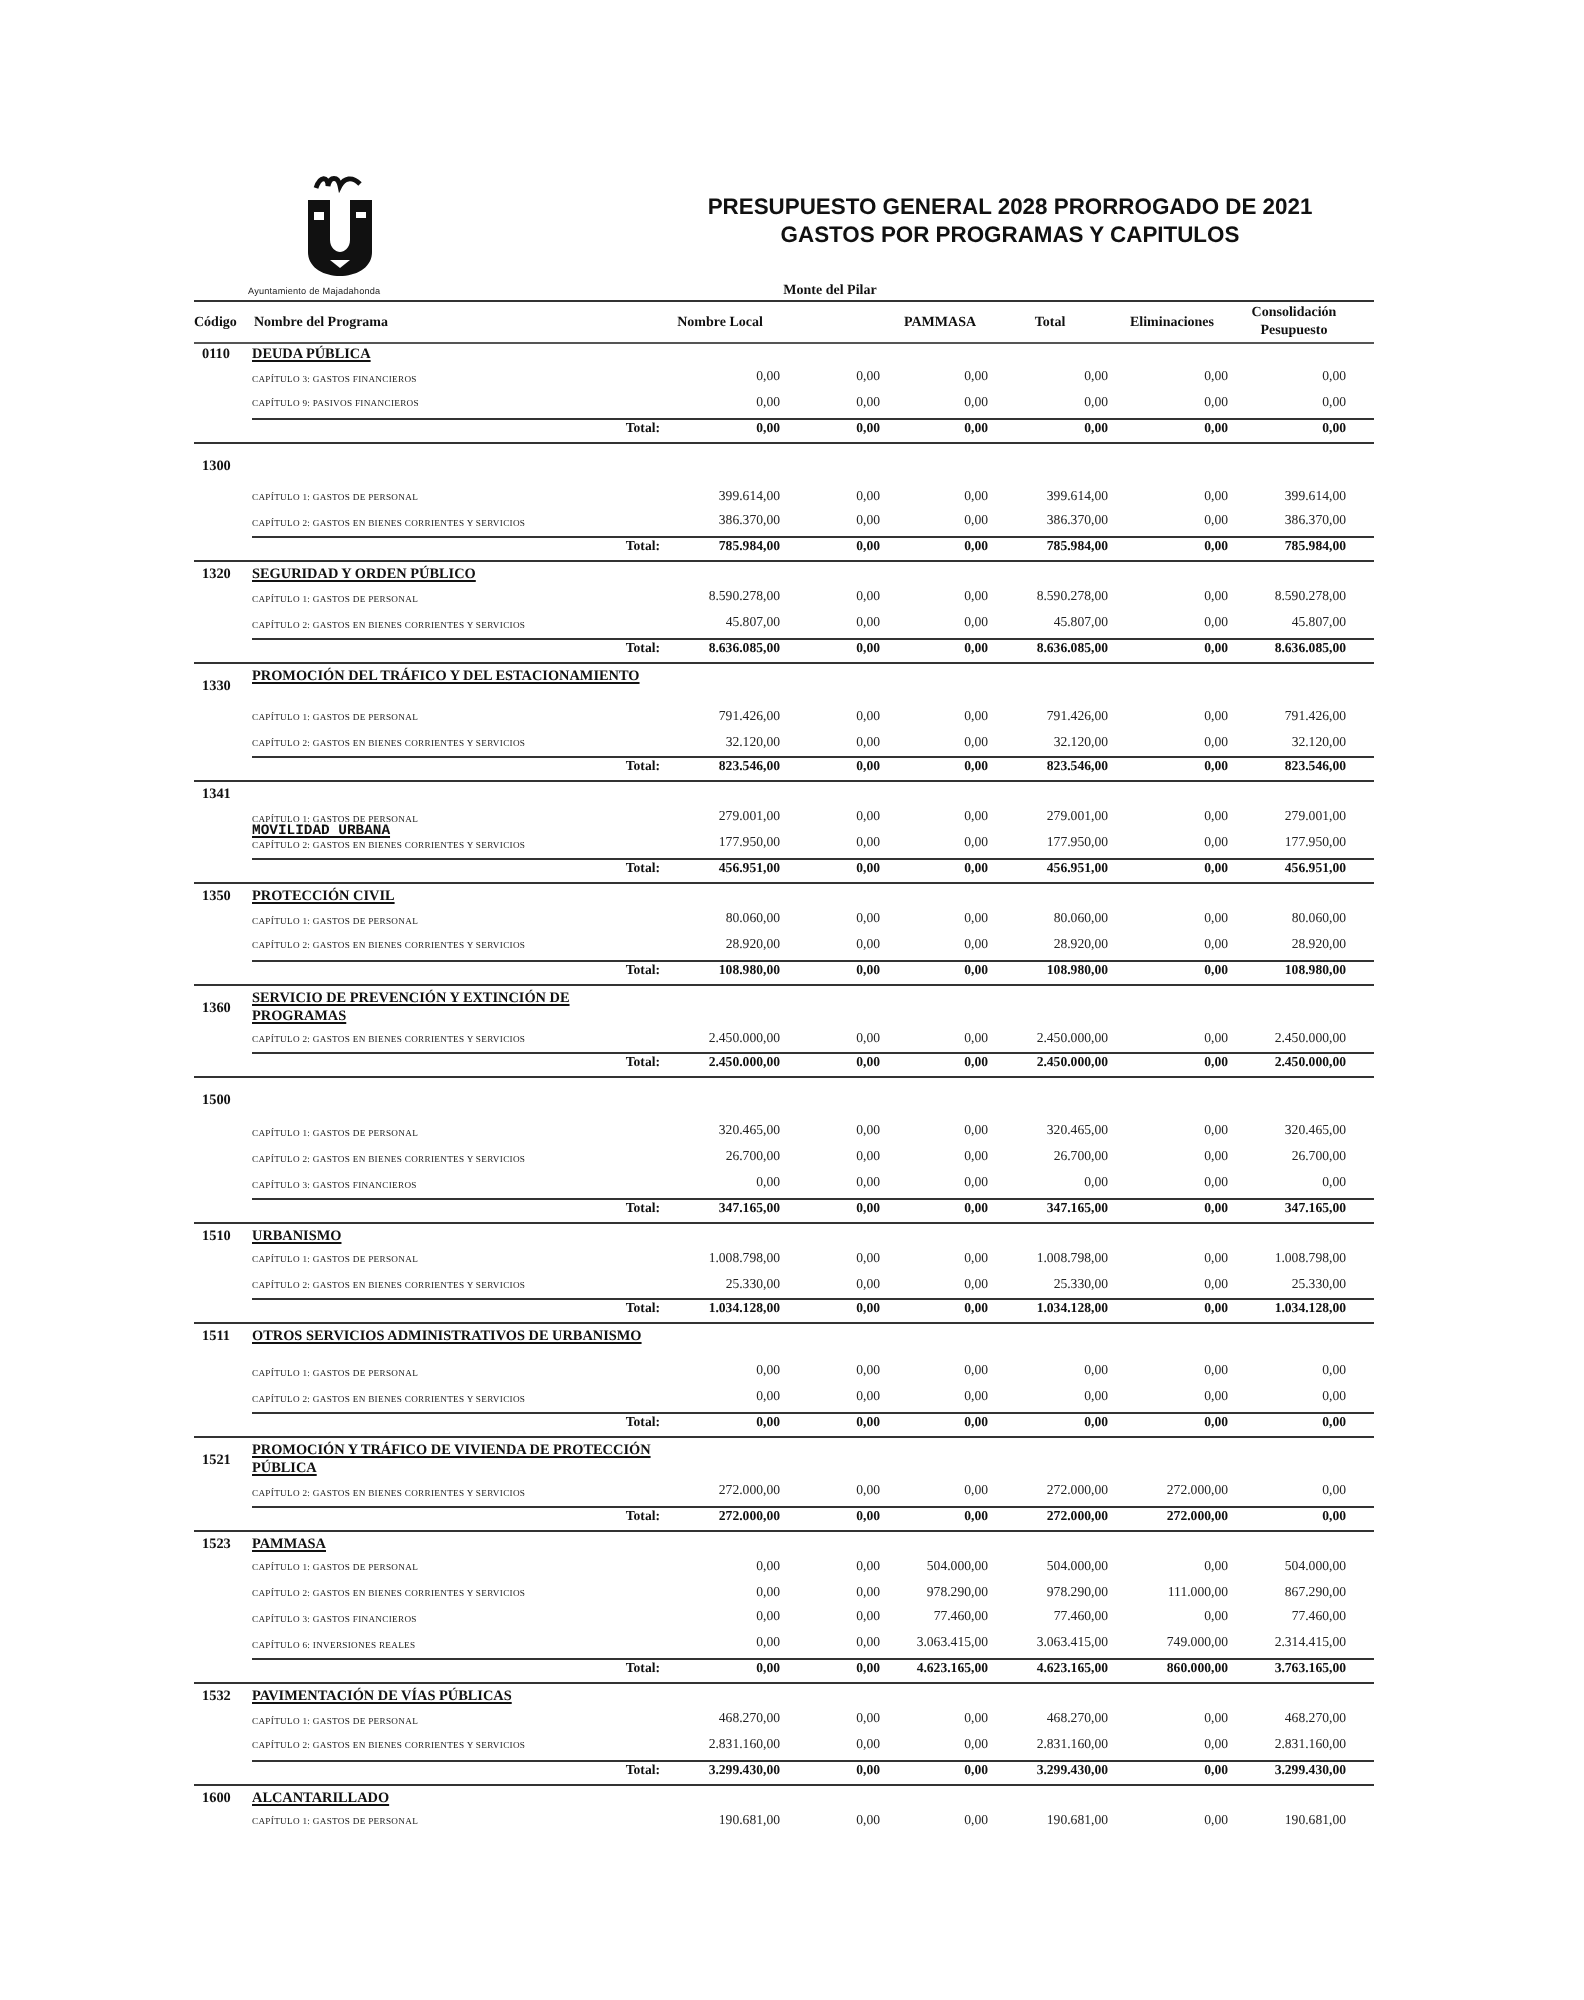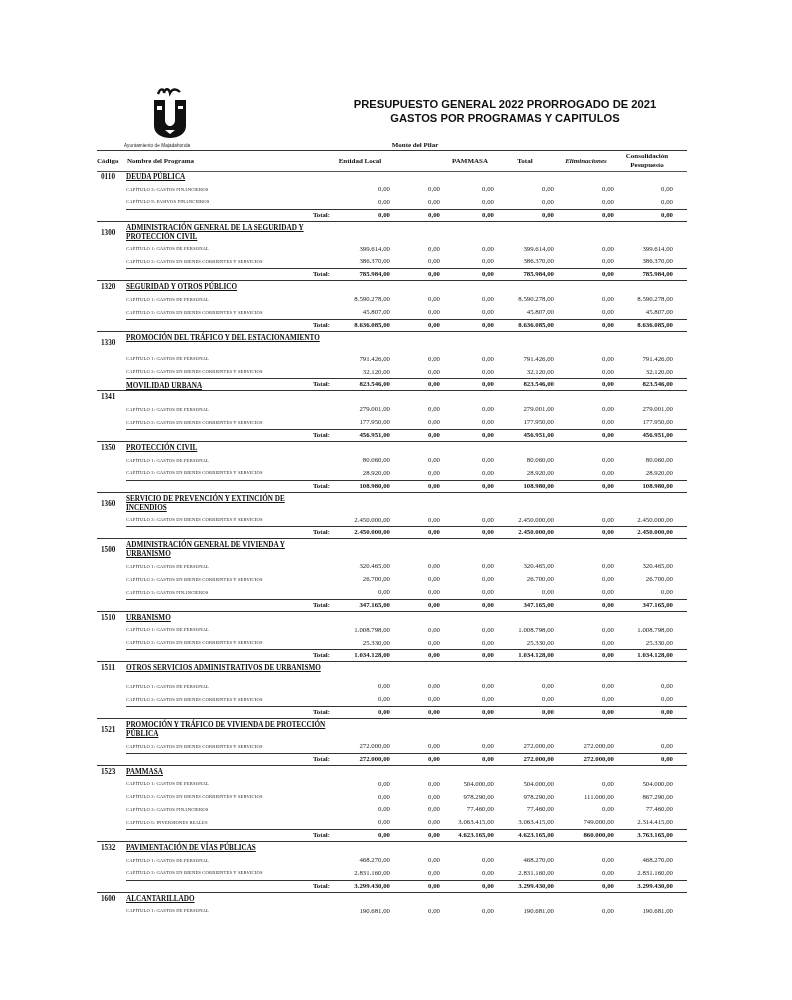--- a/index.html
+++ b/index.html
@@ -12,21 +12,21 @@
       font-family: "Liberation Sans", sans-serif; font-weight: bold; font-size: 11.2px; line-height: 13.5px; color: #111; }
     .hr-top { position: absolute; left: 97px; width: 590px; top: 150px; border-top: 1.6px solid #333; height: 0; }
     .hr-head { position: absolute; left: 97px; width: 590px; top: 171px; border-top: 0.8px solid #555; height: 0; }
     .col-head { position: absolute; font-size: 7px; font-weight: bold; text-align: center; line-height: 9px; }
     .ch-codigo { left: 97px; top: 157px; width: 26px; text-align: left; }
     .ch-nombre { left: 127px; top: 157px; width: 150px; text-align: left; }
     .ch-entidad { left: 330px; top: 157px; width: 60px; }
     .ch-monte { left: 390px; top: 141px; width: 50px; }
     .ch-pammasa { left: 446px; top: 157px; width: 48px; }
     .ch-total { left: 500px; top: 157px; width: 50px; }
-    .ch-elim { left: 556px; top: 157px; width: 60px; font-style: italic; }
+    .ch-elim { left: 556px; top: 157px; width: 60px; }
     .ch-cons { left: 620px; top: 152px; width: 54px; }
 
     #rows { position: absolute; left: 0; top: 0; width: 792px; height: 1000px; }
     .prog-code { position: absolute; left: 101px; font-size: 7.2px; font-weight: bold; }
     .prog-name { position: absolute; left: 126px; width: 200px; font-size: 7.2px; font-weight: bold;
       text-decoration: underline; line-height: 9px; }
     .cap-label { position: absolute; left: 126px; font-size: 4.6px; font-family: "Liberation Serif", serif;
       letter-spacing: 0.15px; color: #222; white-space: nowrap; }
     .num { position: absolute; font-size: 6.8px; text-align: right; white-space: nowrap; color: #222; }
     .num.bold { font-weight: bold; color: #111; }
@@ -40,28 +40,28 @@
 <svg class="logo" viewBox="0 0 40 54">
   <path d="M8 8 C10 2 14 2 14 7 C15 2 19 2 20 7 C22 3 26 2 30 6" stroke="#111" stroke-width="2.4" fill="none"></path>
   <path d="M4 14 H15 V34 C15 38 18 40 20 40 C22 40 25 38 25 34 V14 H36 V40 C36 48 28 52 20 52 C12 52 4 48 4 40 Z" fill="#111"></path>
   <rect x="7" y="20" width="5" height="4" fill="#fff"></rect>
   <rect x="28" y="20" width="5" height="3" fill="#fff"></rect>
   <path d="M15 44 L25 44 L20 48 Z" fill="#fff"></path>
 </svg>
 <div class="logo-caption">Ayuntamiento de Majadahonda</div>
 
 <div class="title">
-  <div>PRESUPUESTO GENERAL 2022 PRORROGADO DE 2021</div>
+  <div>PRESUPUESTO GENERAL 2028 PRORROGADO DE 2021</div>
   <div>GASTOS POR PROGRAMAS Y CAPITULOS</div>
 </div>
 
 <div class="hr-top"></div>
 <div class="col-head ch-codigo">Código</div>
 <div class="col-head ch-nombre">Nombre del Programa</div>
-<div class="col-head ch-entidad">Entidad Local</div>
+<div class="col-head ch-entidad">Nombre Local</div>
 <div class="col-head ch-monte">Monte del Pilar</div>
 <div class="col-head ch-pammasa">PAMMASA</div>
 <div class="col-head ch-total">Total</div>
 <div class="col-head ch-elim">Eliminaciones</div>
 <div class="col-head ch-cons">Consolidación Pesupuesto</div>
 <div class="hr-head"></div>
 
 <div id="rows">
     <div class="prog-code" style="top: 173px;">0110</div>
     <div class="prog-name" style="top: 173px;">DEUDA PÚBLICA</div>
@@ -82,21 +82,20 @@
     <div class="rule" style="top: 208.6px;"></div>
     <div class="total-label" style="top: 210.6px;">Total:</div>
     <div class="num bold" style="top: 210.6px; left: 320px; width: 70px;">0,00</div>
     <div class="num bold" style="top: 210.6px; left: 370px; width: 70px;">0,00</div>
     <div class="num bold" style="top: 210.6px; left: 424px; width: 70px;">0,00</div>
     <div class="num bold" style="top: 210.6px; left: 484px; width: 70px;">0,00</div>
     <div class="num bold" style="top: 210.6px; left: 544px; width: 70px;">0,00</div>
     <div class="num bold" style="top: 210.6px; left: 603px; width: 70px;">0,00</div>
     <div class="rule thick" style="top: 220.6px;"></div>
     <div class="prog-code" style="top: 228.6px;">1300</div>
-    <div class="prog-name" style="top: 223.6px;">ADMINISTRACIÓN GENERAL DE LA SEGURIDAD Y PROTECCIÓN CIVIL</div>
     <div class="cap-label" style="top: 246.1px;">CAPÍTULO 1: GASTOS DE PERSONAL</div>
     <div class="num" style="top: 244.6px; left: 320px; width: 70px;">399.614,00</div>
     <div class="num" style="top: 244.6px; left: 370px; width: 70px;">0,00</div>
     <div class="num" style="top: 244.6px; left: 424px; width: 70px;">0,00</div>
     <div class="num" style="top: 244.6px; left: 484px; width: 70px;">399.614,00</div>
     <div class="num" style="top: 244.6px; left: 544px; width: 70px;">0,00</div>
     <div class="num" style="top: 244.6px; left: 603px; width: 70px;">399.614,00</div>
     <div class="cap-label" style="top: 258.9px;">CAPÍTULO 2: GASTOS EN BIENES CORRIENTES Y SERVICIOS</div>
     <div class="num" style="top: 257.4px; left: 320px; width: 70px;">386.370,00</div>
     <div class="num" style="top: 257.4px; left: 370px; width: 70px;">0,00</div>
@@ -107,21 +106,21 @@
     <div class="rule" style="top: 268.2px;"></div>
     <div class="total-label" style="top: 270.2px;">Total:</div>
     <div class="num bold" style="top: 270.2px; left: 320px; width: 70px;">785.984,00</div>
     <div class="num bold" style="top: 270.2px; left: 370px; width: 70px;">0,00</div>
     <div class="num bold" style="top: 270.2px; left: 424px; width: 70px;">0,00</div>
     <div class="num bold" style="top: 270.2px; left: 484px; width: 70px;">785.984,00</div>
     <div class="num bold" style="top: 270.2px; left: 544px; width: 70px;">0,00</div>
     <div class="num bold" style="top: 270.2px; left: 603px; width: 70px;">785.984,00</div>
     <div class="rule thick" style="top: 280.2px;"></div>
     <div class="prog-code" style="top: 283.2px;">1320</div>
-    <div class="prog-name" style="top: 283.2px;">SEGURIDAD Y OTROS PÚBLICO</div>
+    <div class="prog-name" style="top: 283.2px;">SEGURIDAD Y ORDEN PÚBLICO</div>
     <div class="cap-label" style="top: 296.7px;">CAPÍTULO 1: GASTOS DE PERSONAL</div>
     <div class="num" style="top: 295.2px; left: 320px; width: 70px;">8.590.278,00</div>
     <div class="num" style="top: 295.2px; left: 370px; width: 70px;">0,00</div>
     <div class="num" style="top: 295.2px; left: 424px; width: 70px;">0,00</div>
     <div class="num" style="top: 295.2px; left: 484px; width: 70px;">8.590.278,00</div>
     <div class="num" style="top: 295.2px; left: 544px; width: 70px;">0,00</div>
     <div class="num" style="top: 295.2px; left: 603px; width: 70px;">8.590.278,00</div>
     <div class="cap-label" style="top: 309.5px;">CAPÍTULO 2: GASTOS EN BIENES CORRIENTES Y SERVICIOS</div>
     <div class="num" style="top: 308px; left: 320px; width: 70px;">45.807,00</div>
     <div class="num" style="top: 308px; left: 370px; width: 70px;">0,00</div>
@@ -157,21 +156,21 @@
     <div class="rule" style="top: 378.4px;"></div>
     <div class="total-label" style="top: 380.4px;">Total:</div>
     <div class="num bold" style="top: 380.4px; left: 320px; width: 70px;">823.546,00</div>
     <div class="num bold" style="top: 380.4px; left: 370px; width: 70px;">0,00</div>
     <div class="num bold" style="top: 380.4px; left: 424px; width: 70px;">0,00</div>
     <div class="num bold" style="top: 380.4px; left: 484px; width: 70px;">823.546,00</div>
     <div class="num bold" style="top: 380.4px; left: 544px; width: 70px;">0,00</div>
     <div class="num bold" style="top: 380.4px; left: 603px; width: 70px;">823.546,00</div>
     <div class="rule thick" style="top: 390.4px;"></div>
     <div class="prog-code" style="top: 393.4px;">1341</div>
-    <div class="prog-name" style="top: 382px;">MOVILIDAD URBANA</div>
+    <div class="prog-name" style="top: 412px; font-family: Liberation Mono, monospace;">MOVILIDAD URBANA</div>
     <div class="cap-label" style="top: 406.9px;">CAPÍTULO 1: GASTOS DE PERSONAL</div>
     <div class="num" style="top: 405.4px; left: 320px; width: 70px;">279.001,00</div>
     <div class="num" style="top: 405.4px; left: 370px; width: 70px;">0,00</div>
     <div class="num" style="top: 405.4px; left: 424px; width: 70px;">0,00</div>
     <div class="num" style="top: 405.4px; left: 484px; width: 70px;">279.001,00</div>
     <div class="num" style="top: 405.4px; left: 544px; width: 70px;">0,00</div>
     <div class="num" style="top: 405.4px; left: 603px; width: 70px;">279.001,00</div>
     <div class="cap-label" style="top: 419.7px;">CAPÍTULO 2: GASTOS EN BIENES CORRIENTES Y SERVICIOS</div>
     <div class="num" style="top: 418.2px; left: 320px; width: 70px;">177.950,00</div>
     <div class="num" style="top: 418.2px; left: 370px; width: 70px;">0,00</div>
@@ -207,39 +206,38 @@
     <div class="rule" style="top: 479.6px;"></div>
     <div class="total-label" style="top: 481.6px;">Total:</div>
     <div class="num bold" style="top: 481.6px; left: 320px; width: 70px;">108.980,00</div>
     <div class="num bold" style="top: 481.6px; left: 370px; width: 70px;">0,00</div>
     <div class="num bold" style="top: 481.6px; left: 424px; width: 70px;">0,00</div>
     <div class="num bold" style="top: 481.6px; left: 484px; width: 70px;">108.980,00</div>
     <div class="num bold" style="top: 481.6px; left: 544px; width: 70px;">0,00</div>
     <div class="num bold" style="top: 481.6px; left: 603px; width: 70px;">108.980,00</div>
     <div class="rule thick" style="top: 491.6px;"></div>
     <div class="prog-code" style="top: 499.6px;">1360</div>
-    <div class="prog-name" style="top: 494.6px;">SERVICIO DE PREVENCIÓN Y EXTINCIÓN DE INCENDIOS</div>
+    <div class="prog-name" style="top: 494.6px;">SERVICIO DE PREVENCIÓN Y EXTINCIÓN DE PROGRAMAS</div>
     <div class="cap-label" style="top: 517.1px;">CAPÍTULO 2: GASTOS EN BIENES CORRIENTES Y SERVICIOS</div>
     <div class="num" style="top: 515.6px; left: 320px; width: 70px;">2.450.000,00</div>
     <div class="num" style="top: 515.6px; left: 370px; width: 70px;">0,00</div>
     <div class="num" style="top: 515.6px; left: 424px; width: 70px;">0,00</div>
     <div class="num" style="top: 515.6px; left: 484px; width: 70px;">2.450.000,00</div>
     <div class="num" style="top: 515.6px; left: 544px; width: 70px;">0,00</div>
     <div class="num" style="top: 515.6px; left: 603px; width: 70px;">2.450.000,00</div>
     <div class="rule" style="top: 526.4px;"></div>
     <div class="total-label" style="top: 528.4px;">Total:</div>
     <div class="num bold" style="top: 528.4px; left: 320px; width: 70px;">2.450.000,00</div>
     <div class="num bold" style="top: 528.4px; left: 370px; width: 70px;">0,00</div>
     <div class="num bold" style="top: 528.4px; left: 424px; width: 70px;">0,00</div>
     <div class="num bold" style="top: 528.4px; left: 484px; width: 70px;">2.450.000,00</div>
     <div class="num bold" style="top: 528.4px; left: 544px; width: 70px;">0,00</div>
     <div class="num bold" style="top: 528.4px; left: 603px; width: 70px;">2.450.000,00</div>
     <div class="rule thick" style="top: 538.4px;"></div>
     <div class="prog-code" style="top: 546.4px;">1500</div>
-    <div class="prog-name" style="top: 541.4px;">ADMINISTRACIÓN GENERAL DE VIVIENDA Y URBANISMO</div>
     <div class="cap-label" style="top: 563.9px;">CAPÍTULO 1: GASTOS DE PERSONAL</div>
     <div class="num" style="top: 562.4px; left: 320px; width: 70px;">320.465,00</div>
     <div class="num" style="top: 562.4px; left: 370px; width: 70px;">0,00</div>
     <div class="num" style="top: 562.4px; left: 424px; width: 70px;">0,00</div>
     <div class="num" style="top: 562.4px; left: 484px; width: 70px;">320.465,00</div>
     <div class="num" style="top: 562.4px; left: 544px; width: 70px;">0,00</div>
     <div class="num" style="top: 562.4px; left: 603px; width: 70px;">320.465,00</div>
     <div class="cap-label" style="top: 576.7px;">CAPÍTULO 2: GASTOS EN BIENES CORRIENTES Y SERVICIOS</div>
     <div class="num" style="top: 575.2px; left: 320px; width: 70px;">26.700,00</div>
     <div class="num" style="top: 575.2px; left: 370px; width: 70px;">0,00</div>

